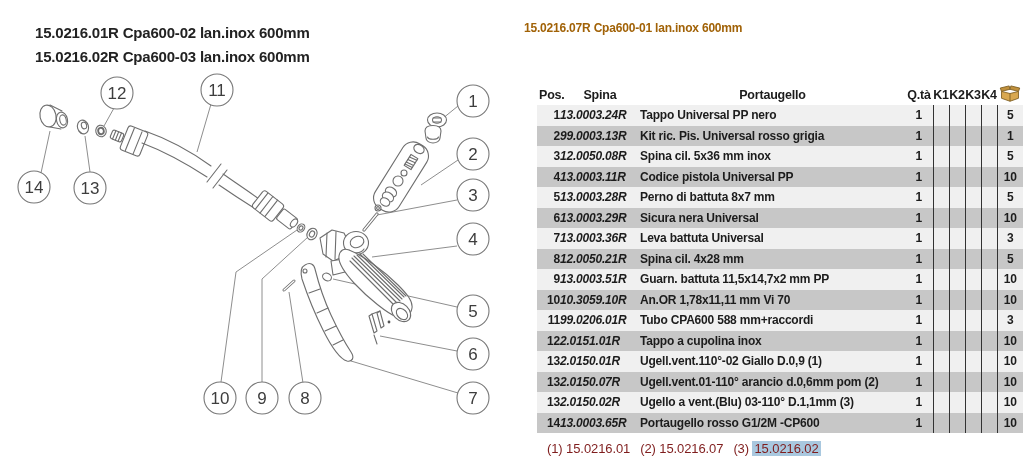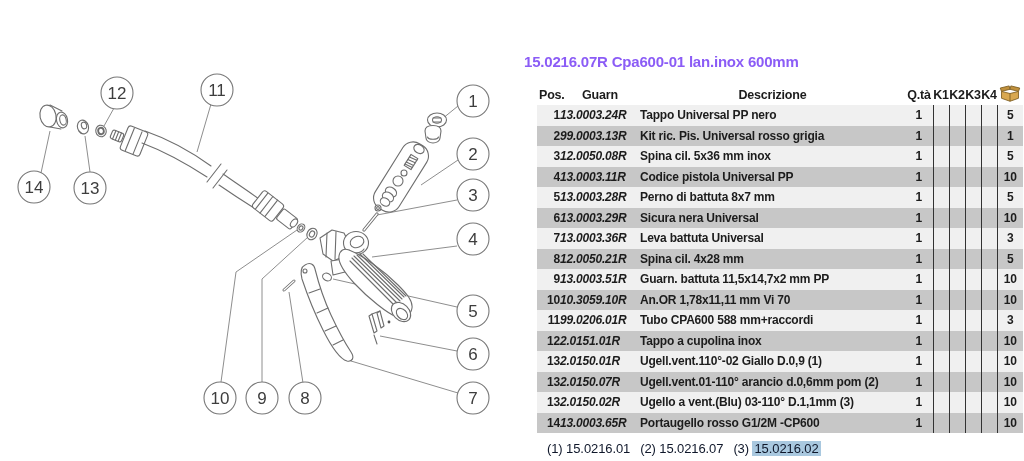--- a/index.html
+++ b/index.html
@@ -3,22 +3,22 @@
 <meta charset="utf-8">
 <style>
   html,body{margin:0;padding:0;}
   body{
     width:1024px;height:461px;position:relative;overflow:hidden;
     background:#ffffff;color:#1a1a1a;
     font-family:"Liberation Sans", sans-serif;
   }
   .titles-left{position:absolute;left:35px;top:21px;font-size:15px;font-weight:bold;
     letter-spacing:-0.2px;line-height:24px;color:#222;white-space:nowrap;}
-  .title-right{position:absolute;left:524px;top:21px;font-size:15px;font-weight:bold;
-    letter-spacing:-0.2px;color:#8b5cf6;white-space:nowrap;margin-top:32px;}
+  .title-right{position:absolute;left:524px;top:21px;font-size:12px;font-weight:bold;
+    letter-spacing:-0.2px;color:#a16207;white-space:nowrap;}
 
   svg.diagram{position:absolute;left:0;top:0;width:535px;height:461px;}
   .draw{stroke:#6e6e6e;stroke-width:1.1;fill:none;stroke-linecap:round;stroke-linejoin:round;}
   .leader{stroke:#8e8e8e;stroke-width:1;fill:none;}
   .callout-circle{fill:#ffffff;stroke:#787878;stroke-width:1.1;}
   .callout-text{font-family:"Liberation Sans",sans-serif;font-size:17px;fill:#3d3d3d;
     text-anchor:middle;font-weight:400;}
 
   table.parts{position:absolute;left:537px;top:84px;width:486px;
     border-collapse:collapse;table-layout:fixed;
@@ -31,29 +31,31 @@
   table.parts tbody tr:nth-child(odd){background:var(--row-light,#f0f0f0);}
   table.parts tbody tr:nth-child(even){background:var(--row-dark,#c7c7c7);}
   td.pos{text-align:right;padding-right:4px;}
   td.code{padding-left:6px;font-style:italic;}
   td.desc{padding-left:1px;margin-left:15px;}
   td.qty{text-align:center;}
   td.k{border-left:1.6px solid var(--k-line,#333);}
   td.pack{border-left:1.6px solid var(--k-line,#333);text-align:center;}
   th.cart{text-align:center;vertical-align:middle;}
 
-  .footnote{position:absolute;left:547px;top:441px;font-size:13px;color:#0f172a;
+  .footnote{position:absolute;left:547px;top:441px;font-size:13px;color:#7f1d1d;
     letter-spacing:-0.1px;white-space:nowrap;text-align:center;}
   .fn-item{margin-right:10px;}
   .hl{background:var(--highlight,#a9c8df);padding:0 2px;}
 </style>
 </head>
 <body style="--row-light: #f0f0f0; --row-dark: #c7c7c7; --k-line: #333333; --highlight: #a9c8df; --box-light: #d9a850; --box-mid: #c0903c; --box-dark: #7a5a1e;">
 
 <div class="titles-left">
+  <div>15.0216.01R Cpa600-02 lan.inox 600mm</div>
+  <div>15.0216.02R Cpa600-03 lan.inox 600mm</div>
 </div>
 <div class="title-right">15.0216.07R Cpa600-01 lan.inox 600mm</div>
 
 <svg class="diagram" viewBox="0 0 535 461" xmlns="http://www.w3.org/2000/svg">
 
   <g class="leader">
     <path d="M458,106 L442,119"></path>
     <path d="M458,160 L421,185"></path>
     <path d="M457,200 L377,215"></path>
     <path d="M457,246 L372,257"></path>
@@ -255,22 +257,22 @@
     <col style="width:28px">
       <col style="width:16px">
       <col style="width:16px">
     <col style="width:16px">
       <col style="width:16px">
       <col style="width:26px">
   </colgroup>
   <thead>
     <tr>
       <th class="pos">Pos.</th>
-      <th class="code">Guarn</th>
-      <th class="desc">Descrizione</th>
+      <th class="code">Spina</th>
+      <th class="desc">Portaugello</th>
       <th class="qty">Q.tà</th>
       <th class="k">K1</th>
       <th class="k">K2</th>
       <th class="k">K3</th>
       <th class="k">K4</th>
       <th class="cart">
         <svg width="22" height="18" viewBox="0 0 20 17">
           <path d="M2,7 L10,9 L18,7 L18,13.5 L10,16.3 L2,13.5 Z" fill="var(--box-light,#d9a850)" stroke="var(--box-dark,#7a5a1e)" stroke-width="0.8"></path>
           <path d="M10,9 L10,16.3" stroke="var(--box-dark,#7a5a1e)" stroke-width="0.8"></path>
           <path d="M2,7 L0.8,3.8 L9.2,1.8 L10,5 Z" fill="var(--box-mid,#c0903c)" stroke="var(--box-dark,#7a5a1e)" stroke-width="0.8"></path>

